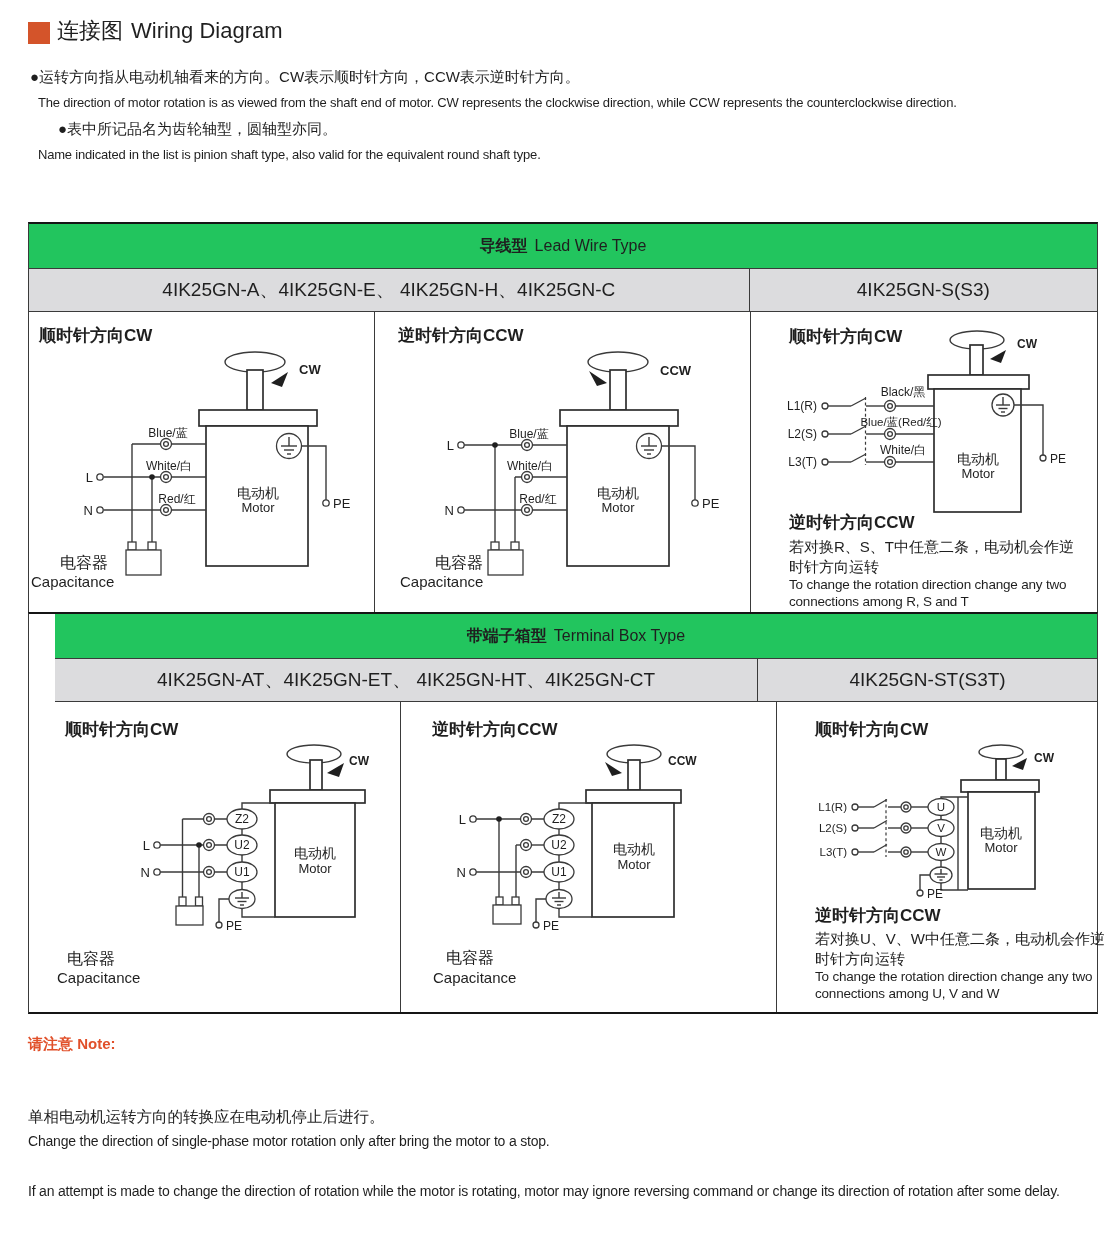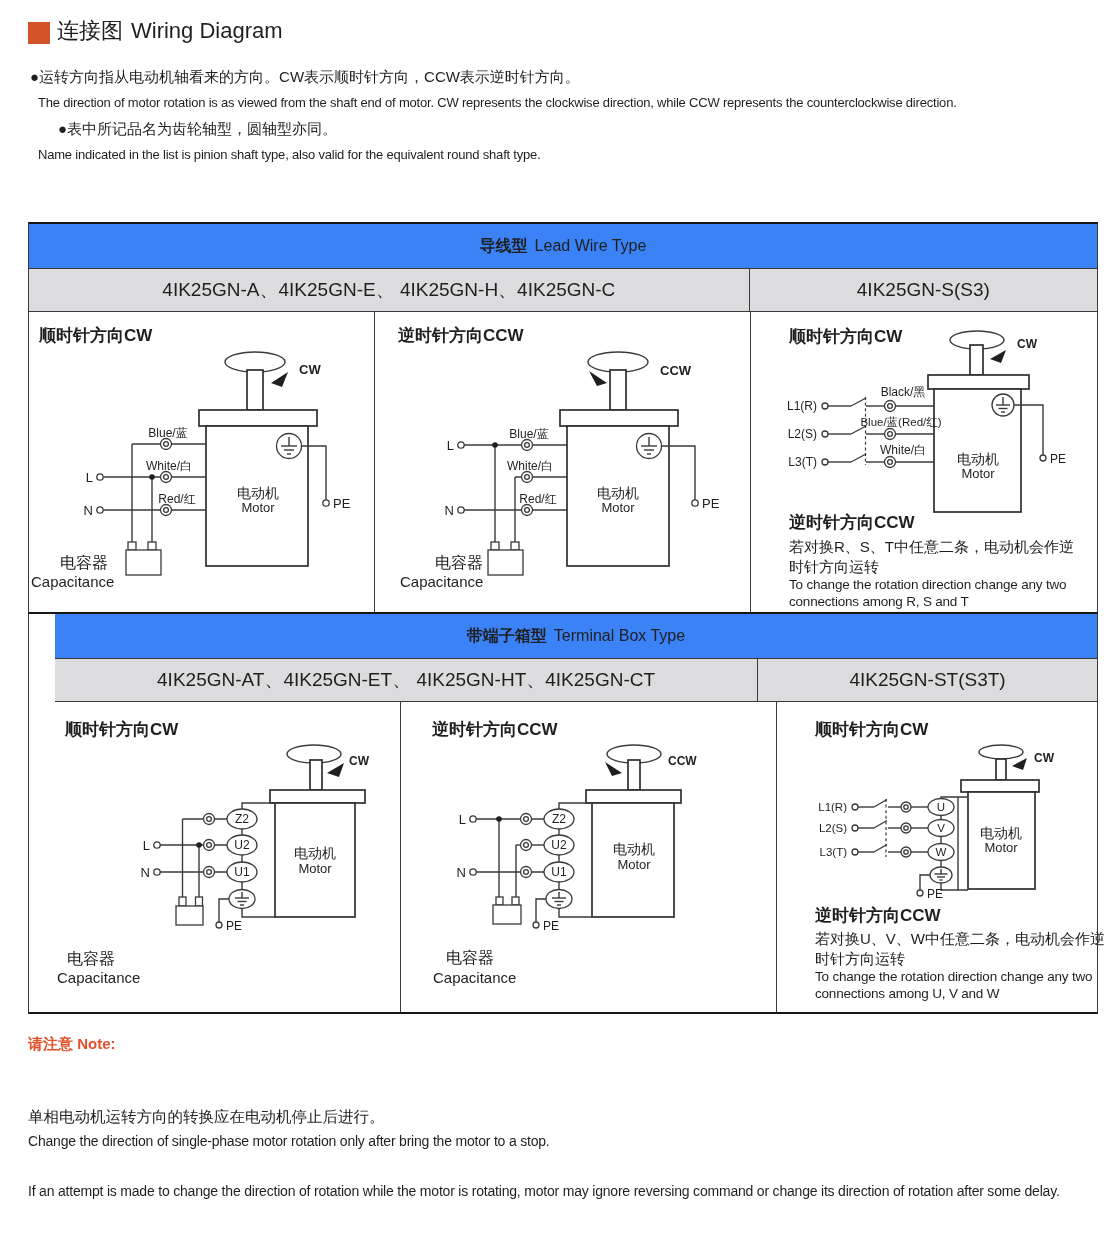--- a/index.html
+++ b/index.html
@@ -6,21 +6,21 @@
   .page{position:relative;width:1120px;height:1251px;background:#ffffff;overflow:hidden;
         font-family:"Liberation Sans","DejaVu Sans",sans-serif;color:#1f1f1f;}
   .abs{position:absolute;}
   .sq{width:22px;height:22px;background:#d4542a;}
   .pgtitle{left:57px;top:16px;font-size:22px;display:flex;gap:8px;align-items:baseline;}
   .pgtitle .zh{font-weight:normal;}
   .intro-zh{font-size:15px;left:30px;letter-spacing:0;}
   .intro-en{font-size:13px;left:38px;letter-spacing:-0.2px;}
   .wtable{position:absolute;left:28px;width:1070px;border-left:1px solid #3a3a3a;border-right:1px solid #3a3a3a;
           box-sizing:border-box;}
-  .sec-head{height:44px;background:#3b82f6;border-bottom:1px solid #3a3a3a;display:flex;
+  .sec-head{height:44px;background:#22c55e;border-bottom:1px solid #3a3a3a;display:flex;
             align-items:center;justify-content:center;gap:7px;font-size:16px;}
   .sec-head .zh{font-weight:bold;}
   .mrow{display:flex;background:#dcdcde;border-bottom:1px solid #3a3a3a;height:42px;}
   .mcell{display:flex;align-items:center;justify-content:center;font-size:19px;box-sizing:border-box;}
   .mcell + .mcell{border-left:1px solid #3a3a3a;}
   .drow{display:flex;background:#fff;}
   .dcell{position:relative;box-sizing:border-box;}
   .dcell + .dcell{border-left:1px solid #3a3a3a;}
   .t2top{border-top:2px solid #151515;padding-left:26px;}
   .t1top{border-top:2px solid #151515;}

